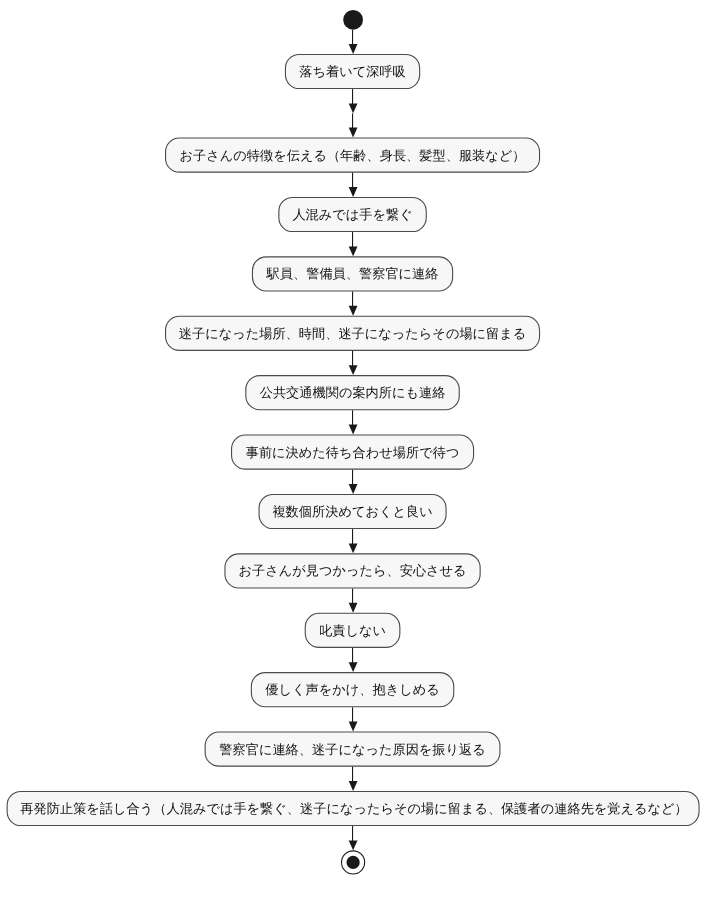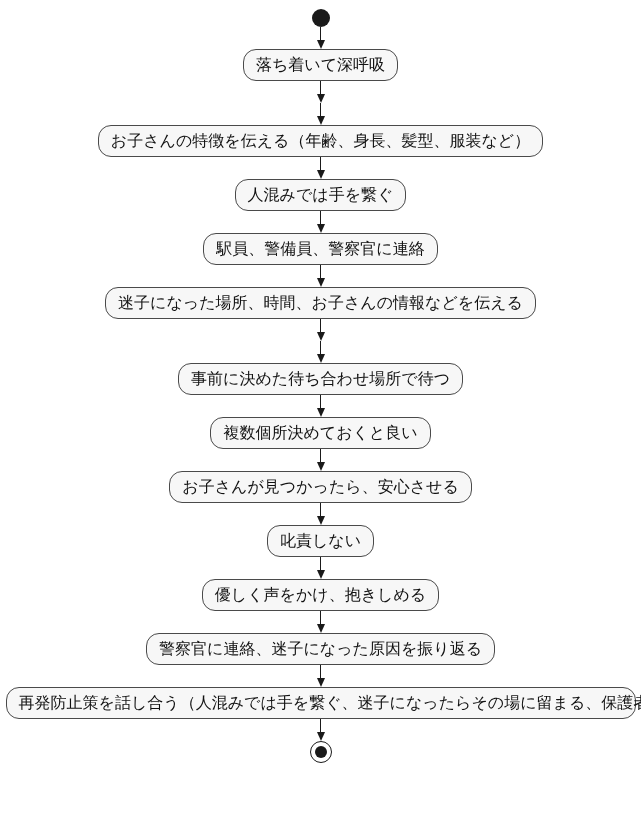--- a/index.html
+++ b/index.html
@@ -28,21 +28,21 @@
     background: var(--node-ink, #1a1a1a);
     flex: 0 0 auto;
   }
   
   .step {
     flex: 0 0 auto;
     background: var(--node-fill, #f7f7f7);
     border: 1.5px solid var(--node-border, #4a4a4a);
     border-radius: 13px;
     padding: 7px 12px;
-    font-size: 16px;
+    font-size: 12px;
     line-height: 16px;
     color: #111111;
     white-space: nowrap;
     max-width: 630px;
     box-sizing: border-box;
     text-align: center;
   }
   
   .connector {
     flex: 0 0 auto;
@@ -124,27 +124,28 @@
     <div class="head"></div>
   </div>
 
   <div class="step">駅員、警備員、警察官に連絡</div>
 
   <div class="connector">
     <div class="line"></div>
     <div class="head"></div>
   </div>
 
-  <div class="step">迷子になった場所、時間、お子さんの情報などを伝える</div>
-
-  <div class="connector">
-    <div class="line"></div>
-    <div class="head"></div>
-  </div>
-
+  <div class="step">迷子になった場所、時間、迷子になったらその場に留まる</div>
+
+  <div class="connector">
+    <div class="line"></div>
+    <div class="head"></div>
+  </div>
+
+  <div class="step">公共交通機関の案内所にも連絡</div>
 
   <div class="connector">
     <div class="line"></div>
     <div class="head"></div>
   </div>
 
   <div class="step">事前に決めた待ち合わせ場所で待つ</div>
 
   <div class="connector">
     <div class="line"></div>

